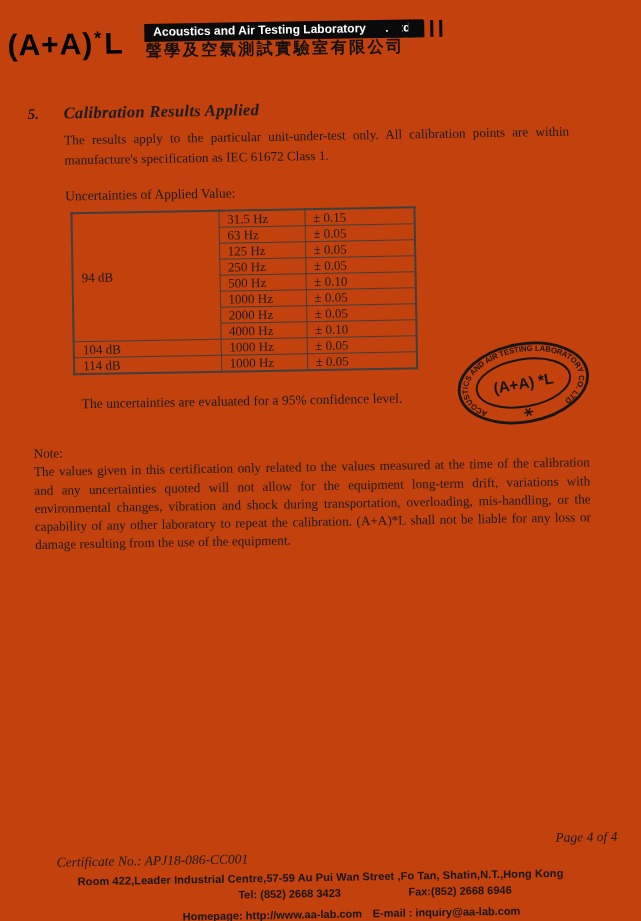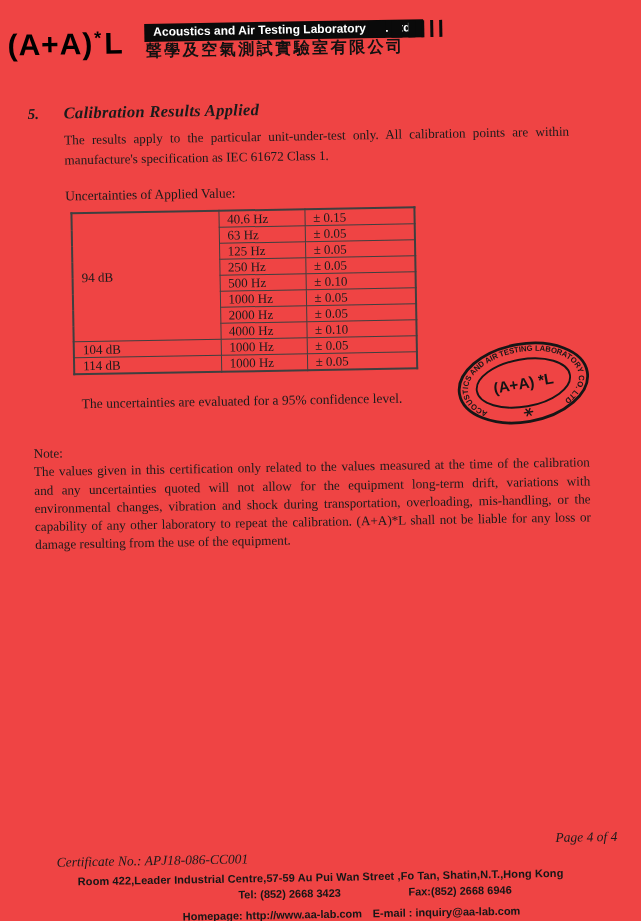--- a/index.html
+++ b/index.html
@@ -1,18 +1,18 @@
 <!DOCTYPE html>
 <html><head>
 <meta charset="utf-8">
 <style>
   * { margin:0; padding:0; box-sizing:border-box; }
   html,body { background:#ffffff; }
   .page {
-    position:relative; width:641px; height:921px; background:#ef4444;
+    position:relative; width:641px; height:921px; background:#c2410c;
     overflow:hidden; color:#1b1b1b;
     font-family:"Liberation Serif", serif;
   }
   .rot { position:absolute; inset:0; transform:rotate(-1deg); transform-origin:320px 300px; }
 
   
   .logo {
     position:absolute; left:12px; top:23px; color:#000;
     font-family:"Liberation Sans", sans-serif; font-weight:bold;
     font-size:30px; letter-spacing:1px; white-space:nowrap;
@@ -95,21 +95,21 @@
 
     <div class="sec-num">5.</div>
     <div class="sec-title">Calibration Results Applied</div>
     <p class="para">The results apply to the particular unit-under-test only. All calibration points are within manufacture's specification as IEC 61672 Class 1.</p>
     <div class="caption">Uncertainties of Applied Value:</div>
 
     <table class="unc">
       <tbody>
         <tr>
           <td class="level" rowspan="8">94 dB</td>
-          <td class="freq">40.6 Hz</td>
+          <td class="freq">31.5 Hz</td>
           <td class="uncv">± 0.15</td>
         </tr>
         <tr>
           <td class="freq">63 Hz</td>
           <td class="uncv">± 0.05</td>
         </tr>
         <tr>
           <td class="freq">125 Hz</td>
           <td class="uncv">± 0.05</td>
         </tr>

